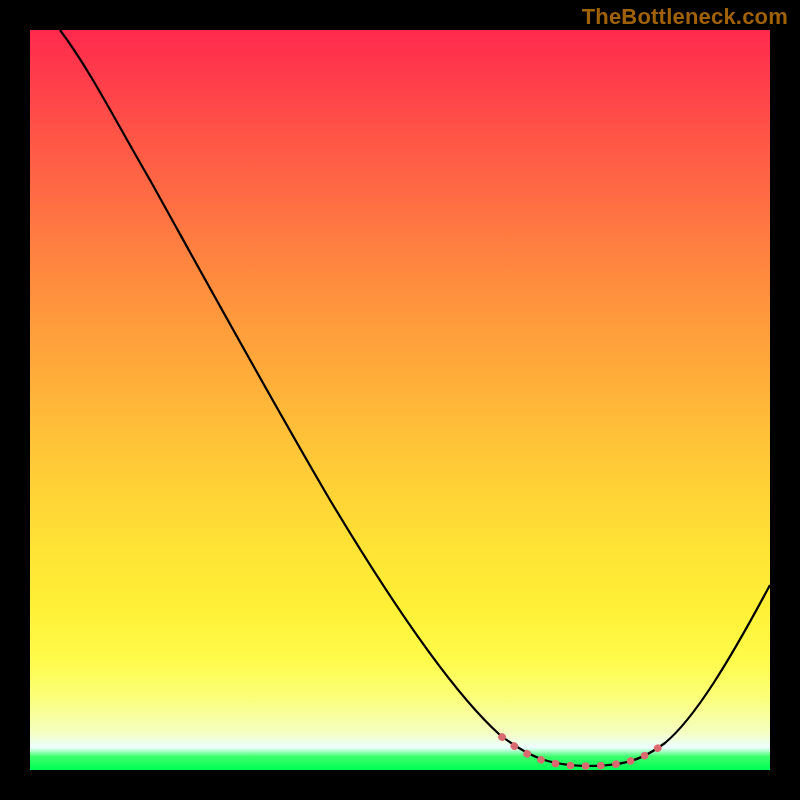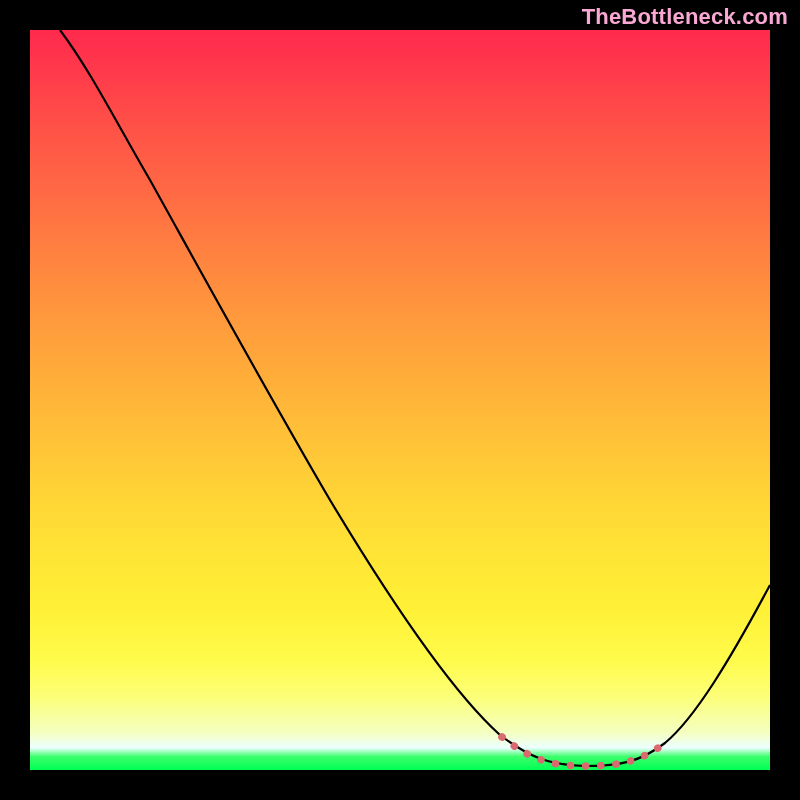--- a/index.html
+++ b/index.html
@@ -14,21 +14,21 @@
   .frame {
     position: relative;
     width: 800px;
     height: 800px;
     background: #000;
   }
   .watermark {
     position: absolute;
     top: 4px;
     right: 12px;
-    color: #f9a8d4;
+    color: #a16207;
     font-size: 22px;
     font-weight: 600;
     letter-spacing: 0.2px;
     z-index: 5;
   }
   .plot-area {
     position: absolute;
     left: 30px;
     top: 30px;
     width: 740px;

